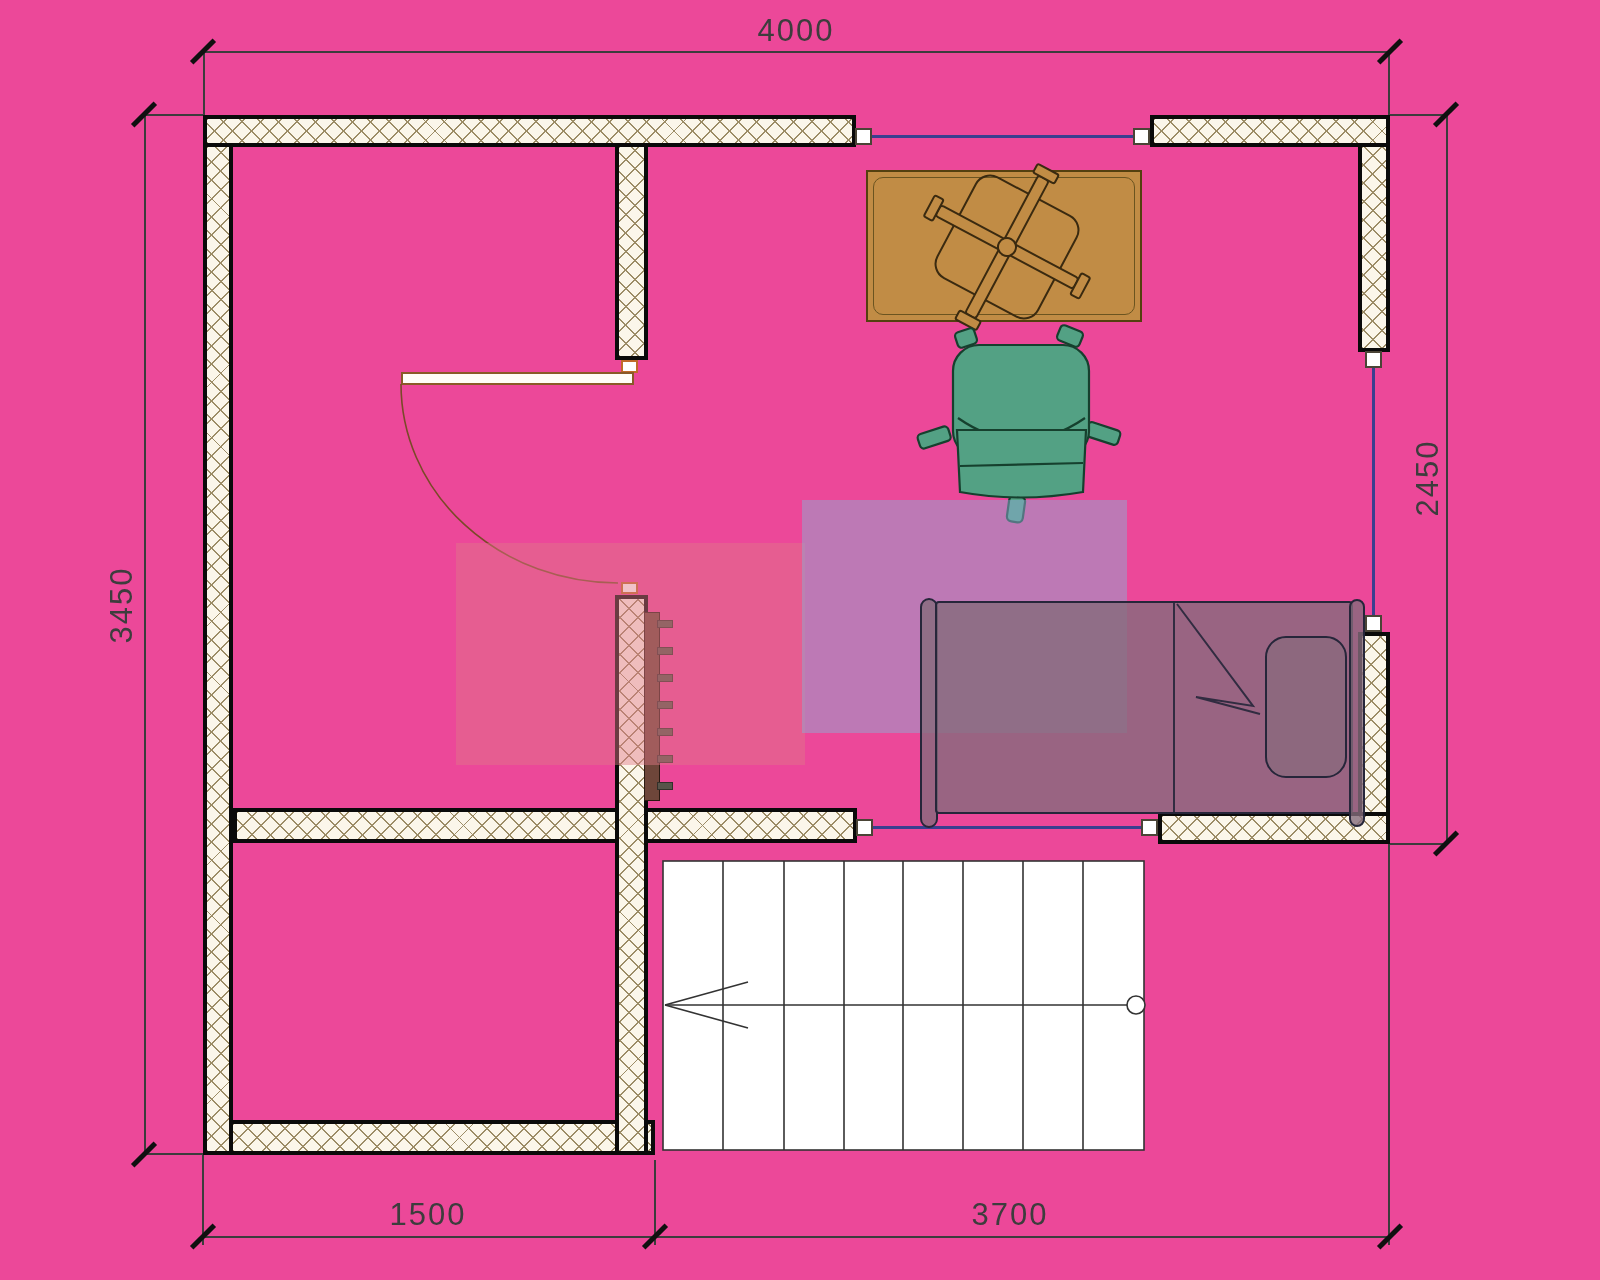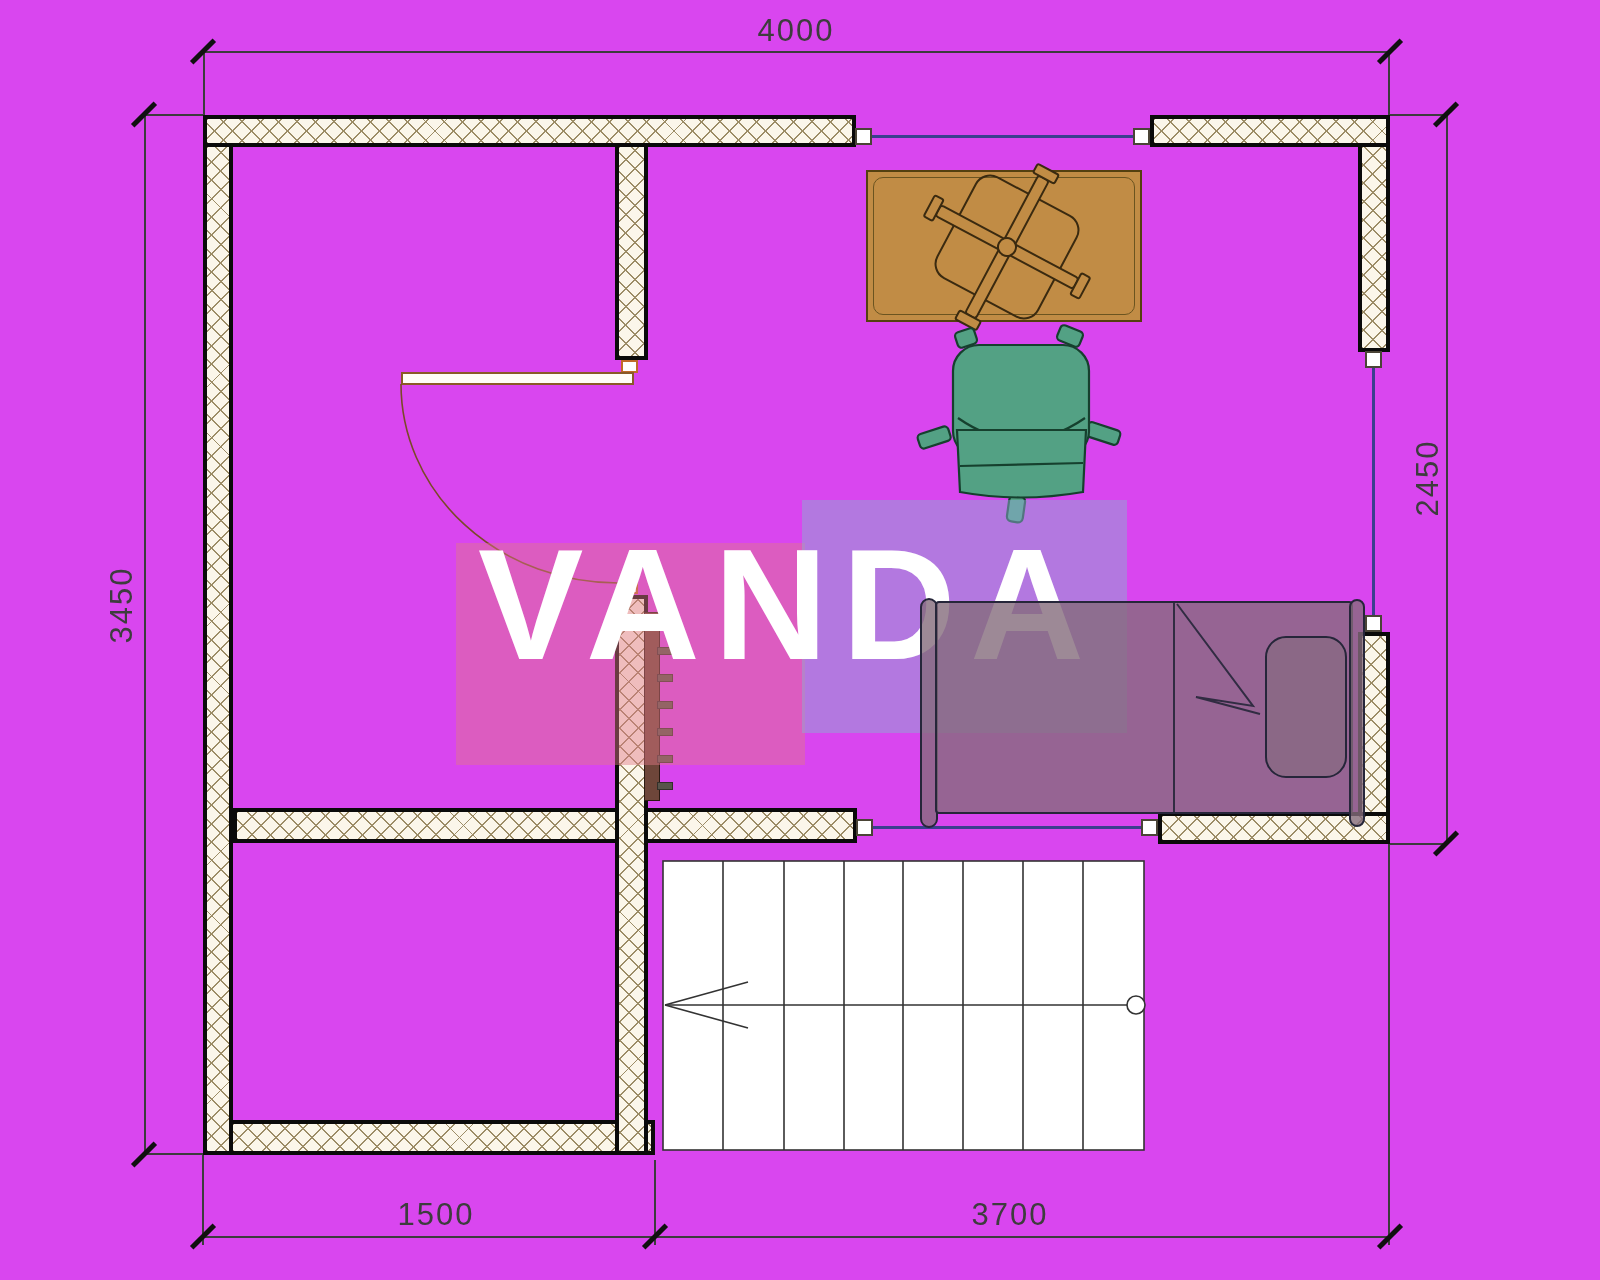--- a/index.html
+++ b/index.html
@@ -1,17 +1,17 @@
 <!DOCTYPE html>
 <html><head>
 <meta charset="utf-8">
 <style>
   html,body{margin:0;padding:0;background:#ffffff;}
   #canvas{
-    position:relative;width:1600px;height:1280px;background:#d946ef;
+    position:relative;width:1600px;height:1280px;background:#ec4899;
     font-family:"Liberation Sans", sans-serif;overflow:hidden;
   }
   
   .wall{
     position:absolute;box-sizing:border-box;border:4px solid #0a0a0a;
     background-color:#fbf6ea;
     background-image:
       repeating-linear-gradient(45deg,#9c8c66 0,#9c8c66 1.4px,transparent 1.4px,transparent 13px),
       repeating-linear-gradient(135deg,#9c8c66 0,#9c8c66 1.4px,transparent 1.4px,transparent 13px);
   }
@@ -77,21 +77,21 @@
   <div class="tick" style="left:128px;top:1152px;"></div>
   <div class="tick" style="left:1430px;top:112px;"></div>
   <div class="tick" style="left:1430px;top:841px;"></div>
   <div class="tick" style="left:187px;top:1234px;"></div>
   <div class="tick" style="left:639px;top:1234px;"></div>
   <div class="tick" style="left:1374px;top:1234px;"></div>
 
   <div class="dimtext" style="left:736px;top:14px;">4000</div>
   <div class="dimtext rot" style="left:62px;top:588px;">3450</div>
   <div class="dimtext rot" style="left:1368px;top:461px;">2450</div>
-  <div class="dimtext" style="left:376px;top:1198px;">1500</div>
+  <div class="dimtext" style="left:368px;top:1198px;">1500</div>
   <div class="dimtext" style="left:950px;top:1198px;">3700</div>
 
   <div class="wall" style="left:203px;top:115px;width:653px;height:32px;"></div>
   <div class="wall" style="left:203px;top:143px;width:30px;height:1012px;"></div>
   <div class="wall" style="left:229px;top:1120px;width:426px;height:35px;"></div>
   <div class="wall" style="left:1150px;top:115px;width:240px;height:32px;"></div>
   <div class="wall" style="left:1358px;top:143px;width:32px;height:209px;"></div>
   <div class="wall" style="left:1358px;top:632px;width:32px;height:212px;"></div>
   <div class="wall" style="left:1158px;top:812px;width:232px;height:32px;"></div>
   <div class="wall" style="left:233px;top:808px;width:624px;height:35px;"></div>
@@ -167,21 +167,20 @@
       <rect x="1008" y="496" width="16" height="26" rx="5" transform="rotate(8 1016 509)"></rect>
       <rect x="953" y="345" width="136" height="112" rx="26"></rect>
       <path d="M 958 418 Q 1021 462 1085 418" fill="none"></path>
       <path d="M 957 430 L 1086 430 L 1083 492 Q 1020 503 960 492 Z"></path>
       <line x1="960" y1="466" x2="1083" y2="463"></line>
     </g>
   </svg>
 
   <div class="wm-pink"></div>
   <div class="wm-blue"></div>
-  <div class="wm-text">VANDA</div>
 
   <svg class="layer" width="1600" height="1280" viewBox="0 0 1600 1280">
     <g stroke="#26263a" stroke-width="2">
       <rect x="921" y="599" width="16" height="228" rx="8" fill="#846c7c" fill-opacity="0.8"></rect>
       <rect x="936" y="602" width="416" height="211" rx="3" fill="#846c7c" fill-opacity="0.8"></rect>
       <rect x="1350" y="600" width="14" height="226" rx="7" fill="#846c7c" fill-opacity="0.8"></rect>
       <line x1="1174" y1="603" x2="1174" y2="812" stroke-opacity="0.9"></line>
       <path d="M 1177 604 L 1253 706 L 1196 697 L 1260 714" fill="none" stroke-opacity="0.9"></path>
       <rect x="1266" y="637" width="80" height="140" rx="20" fill="#846c7c" fill-opacity="0.55"></rect>
     </g>

